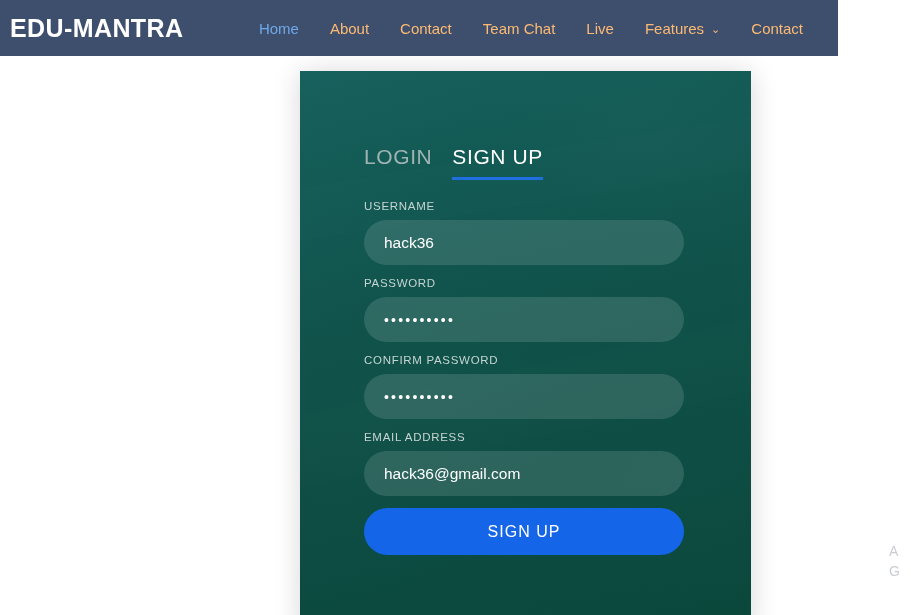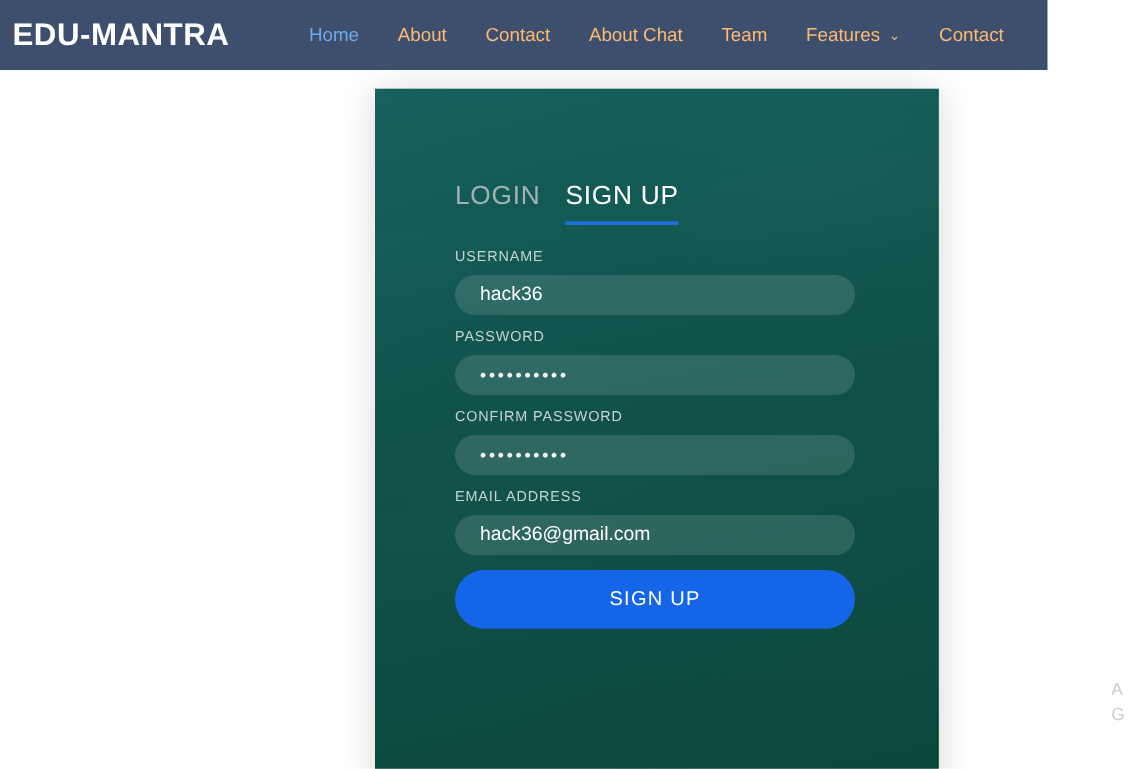--- a/index.html
+++ b/index.html
@@ -155,21 +155,21 @@
   .field-label {
     color: #c6d4d2;
     font-size: 11.5px;
     letter-spacing: 0.7px;
     text-transform: uppercase;
     margin-bottom: 8px;
     margin-top: 12px;
   }
   .field-input {
     width: 320px;
-    height: 32px;
+    height: 45px;
     box-sizing: border-box;
     border: none;
     outline: none;
     border-radius: 24px;
     background: rgba(255,255,255,0.13);
     color: #ffffff;
     font-family: "Liberation Sans", sans-serif;
     font-size: 15.5px;
     padding: 0 20px;
     margin-bottom: 12px;
@@ -221,24 +221,24 @@
     <span class="nav-item active">
       <span>Home</span>
     </span>
     <span class="nav-item">
       <span>About</span>
     </span>
     <span class="nav-item">
       <span>Contact</span>
     </span>
     <span class="nav-item">
-      <span>About Chat</span>
-    </span>
-    <span class="nav-item">
-      <span>Team</span>
+      <span>Team Chat</span>
+    </span>
+    <span class="nav-item">
+      <span>Live</span>
     </span>
     <span class="nav-item">
       <span>Features</span>
       <span class="caret">⌄</span>
     </span>
     <span class="nav-item">
       <span>Contact</span>
     </span>
   </nav>
 </div>

